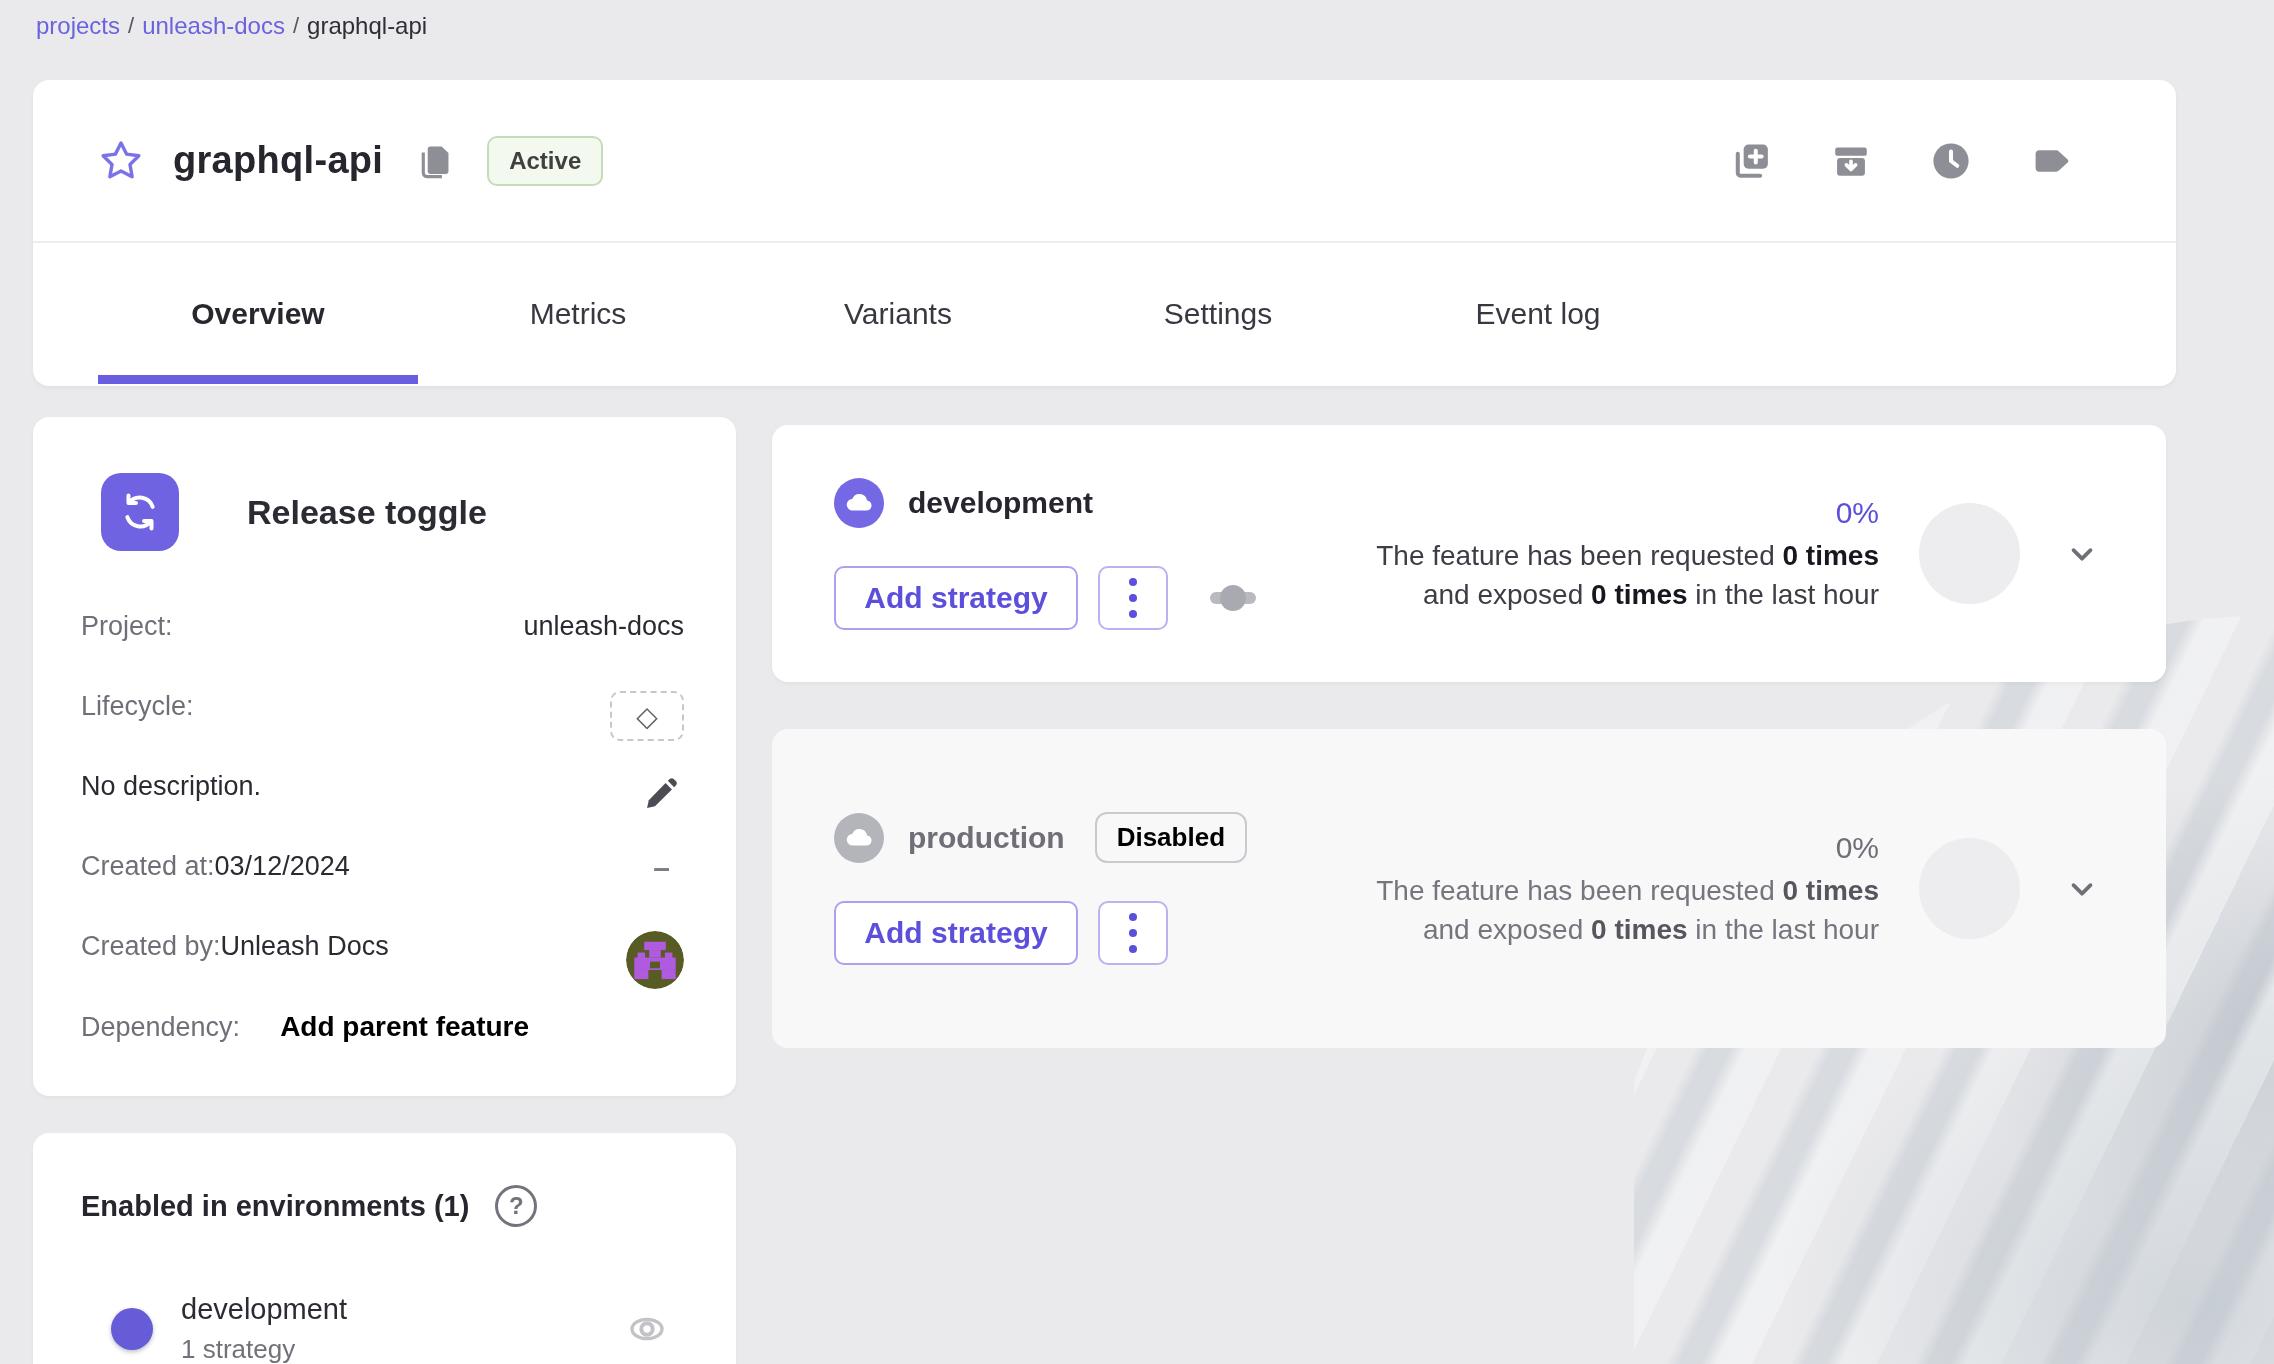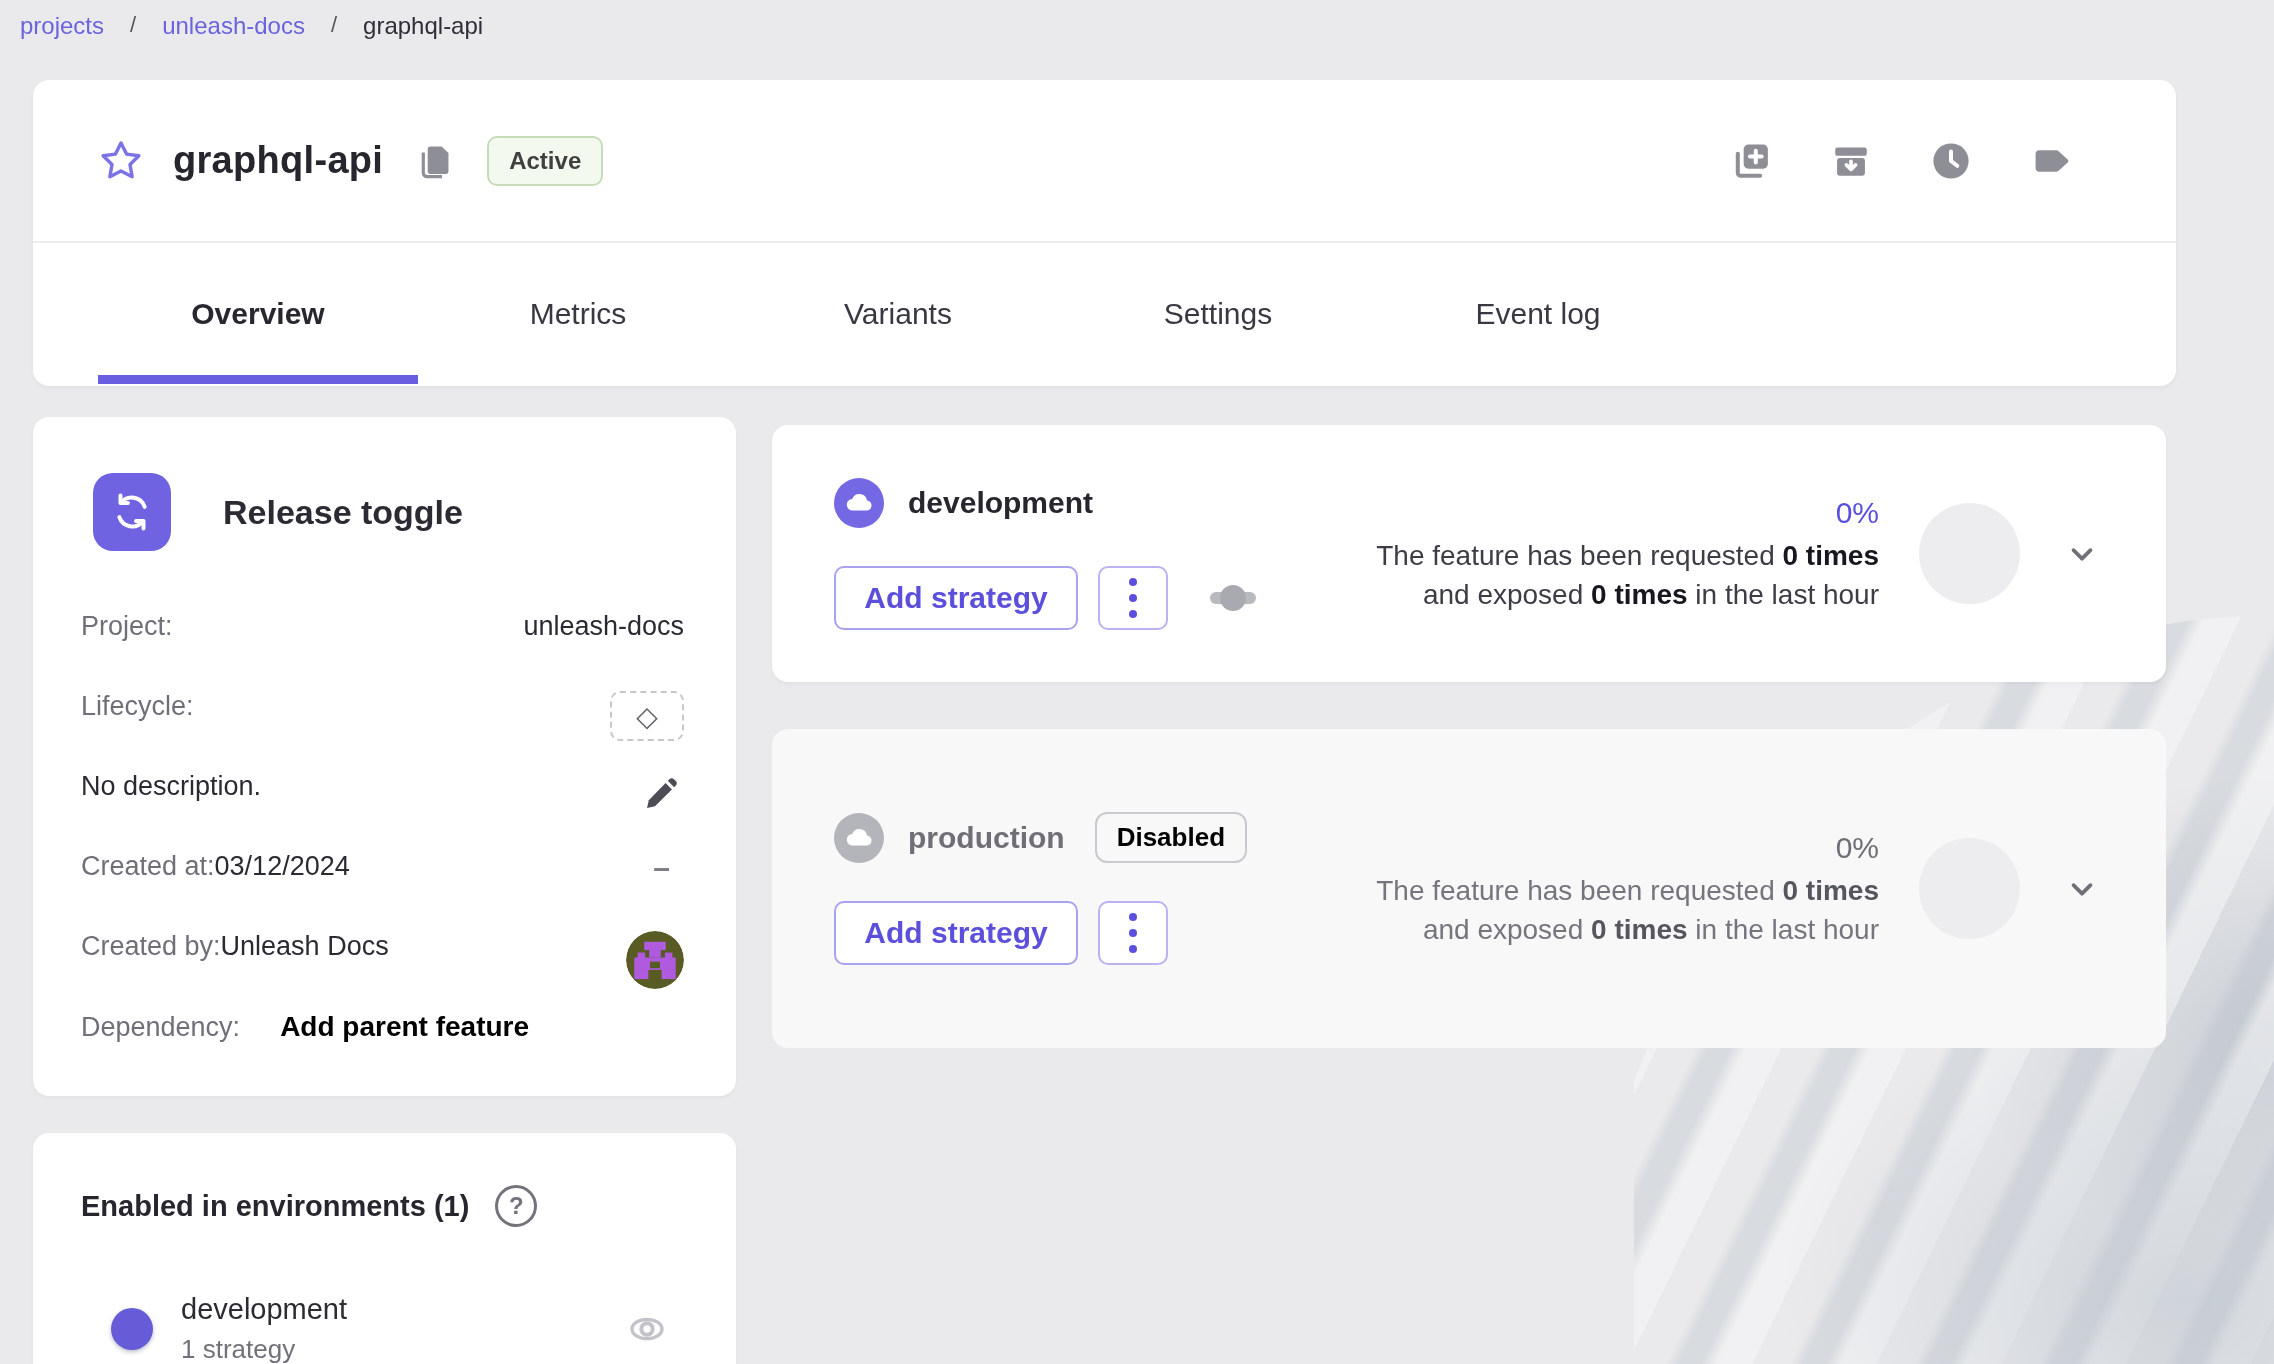--- a/index.html
+++ b/index.html
@@ -16,21 +16,21 @@
   .bg-art {
     position:absolute; right:0; bottom:0; width:640px; height:780px; z-index:0;
     background:
       radial-gradient(90% 58% at 86% 92%, rgba(180,190,199,.50), rgba(180,190,199,0) 70%),
       repeating-linear-gradient(116deg, rgba(255,255,255,0) 0 34px, rgba(174,184,194,.30) 46px 66px, rgba(245,246,247,.55) 80px 112px),
       radial-gradient(68% 44% at 100% 56%, rgba(170,180,190,.45), rgba(170,180,190,0) 72%);
     clip-path: ellipse(108% 96% at 100% 100%);
   }
 
   
-  .breadcrumb { top:12px; left:20px; display:flex; align-items:flex-start; gap:26px; font-size:24px; }
+  .breadcrumb { top:12px; left:36px; display:flex; align-items:center; gap:8px; font-size:24px; }
   .crumb-link { color:#6a63dd; cursor:pointer; }
   .crumb-sep { color:#55555e; font-size:22px; }
   .crumb-current { color:#2e2e38; }
 
   
   .main-card {
     left:33px; top:80px; width:2143px; height:306px;
     background:#ffffff; border-radius:16px;
     box-shadow:0 2px 4px rgba(30,30,50,.05);
   }
@@ -55,21 +55,21 @@
   }
   .tab.active { font-weight:700; color:#27272f; }
   .tab-underline { position:absolute; left:0; bottom:0; width:100%; height:9px; background:#695edf; }
 
   
   .info-card {
     left:33px; top:417px; width:703px; height:679px;
     background:#fff; border-radius:16px; padding:48px 52px 0 48px;
     box-shadow:0 2px 4px rgba(30,30,50,.04);
   }
-  .type-row { display:flex; align-items:center; gap:52px; margin:8px 0 60px 12px; }
+  .type-row { display:flex; align-items:center; gap:68px; margin:8px 0 60px 20px; }
   .type-icon {
     width:78px; height:78px; border-radius:20px; background:#6f63e2;
     display:flex; align-items:center; justify-content:center; flex:0 0 auto;
   }
   .type-title { font-size:34px; font-weight:700; color:#2b2b33; }
   .info-row { display:flex; justify-content:space-between; align-items:flex-start; font-size:27px; min-height:58px; margin-bottom:22px; }
   .info-label { color:#6f6f78; }
   .info-value { color:#2a2a32; }
   .inline-left { display:flex; align-items:center; }
   .lifecycle-chip {

